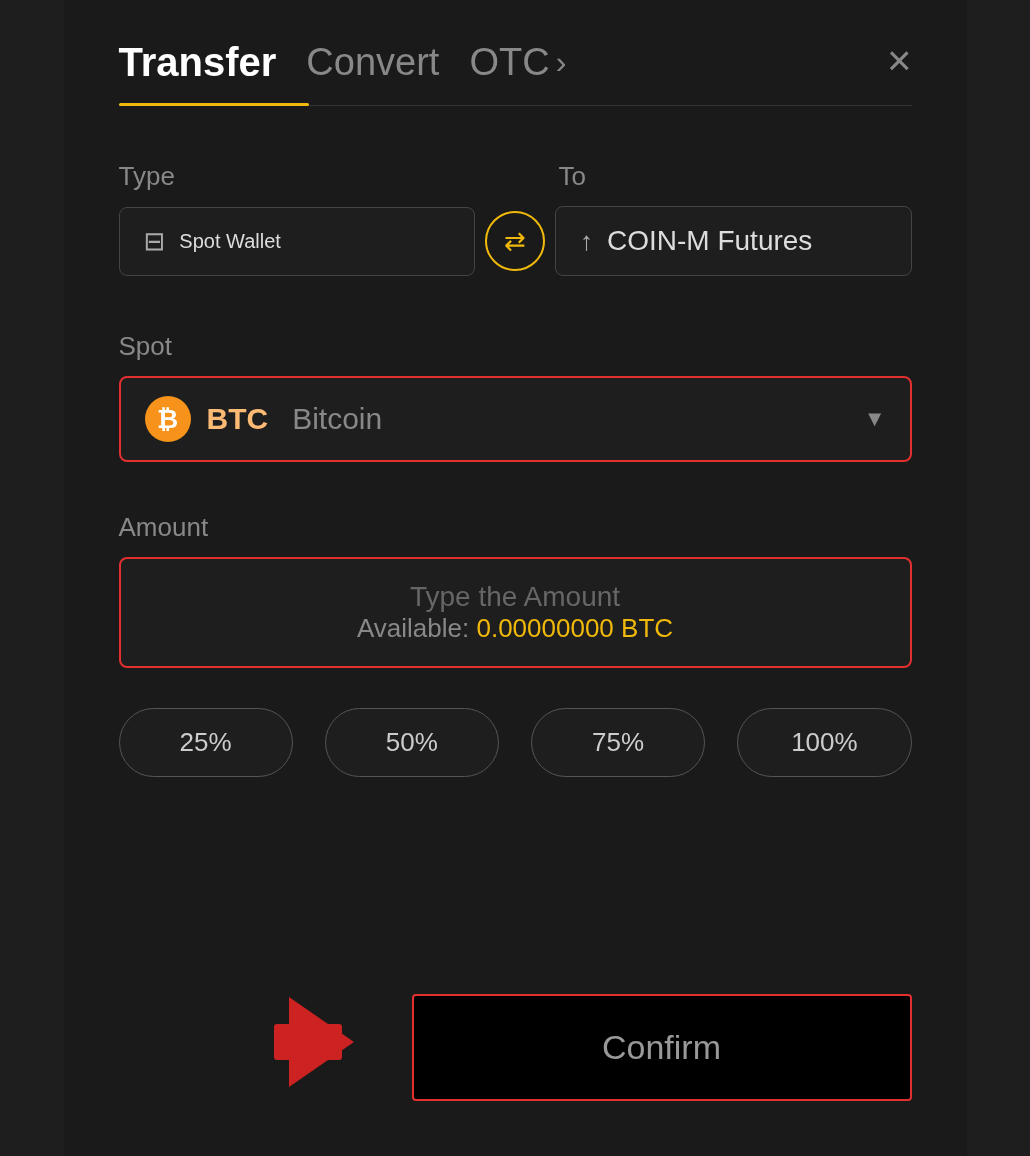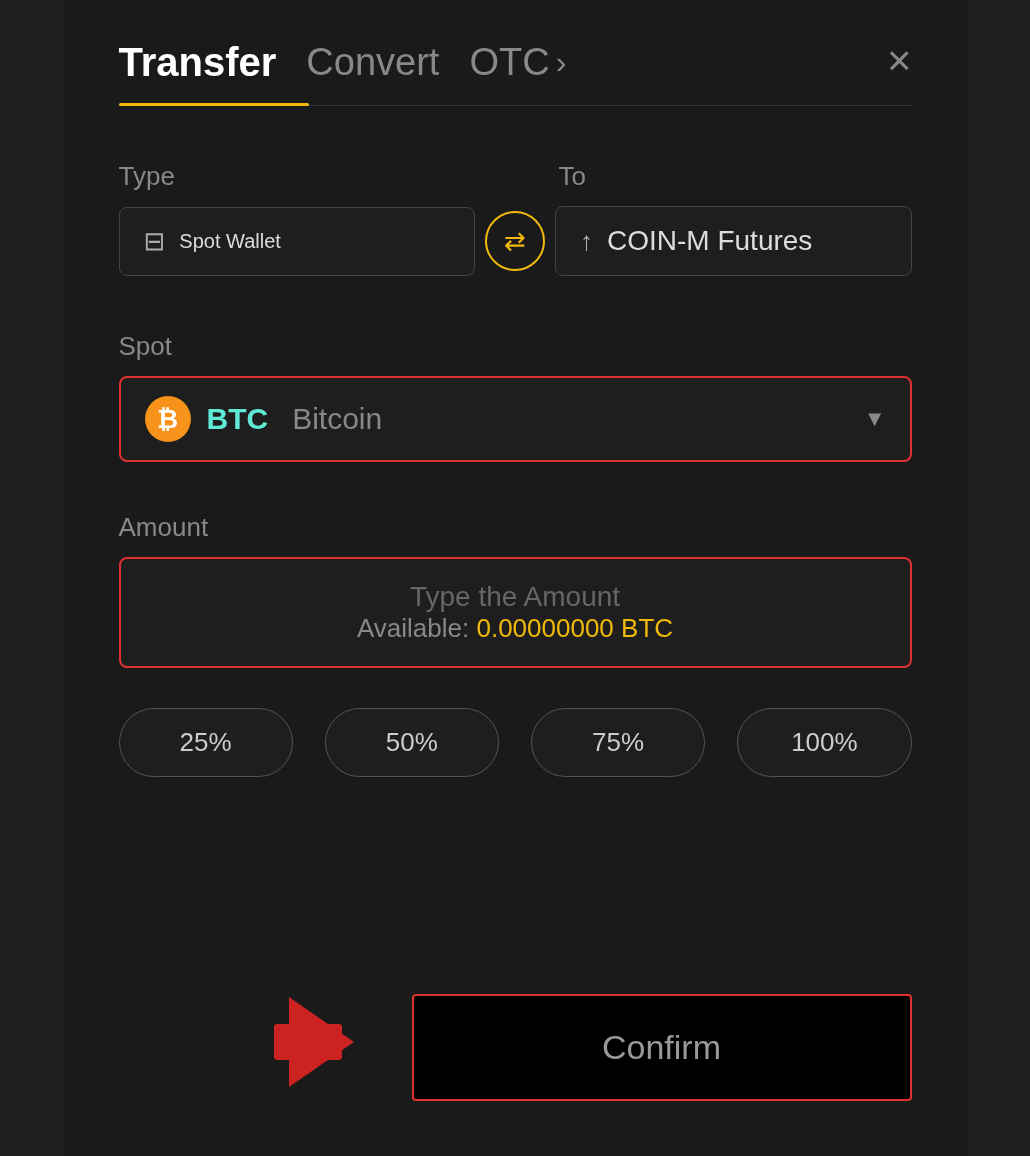--- a/index.html
+++ b/index.html
@@ -238,21 +238,21 @@
 
     .btc-symbol {
       font-size: 26px;
       color: white;
       font-weight: 700;
     }
 
     .coin-name-bold {
       font-size: 30px;
       font-weight: 700;
-      color: #5eead4;
+      color: #fdba74;
     }
 
     .coin-name-light {
       font-size: 30px;
       font-weight: 400;
       color: #888888;
       margin-left: 8px;
     }
 
     .coin-chevron {

